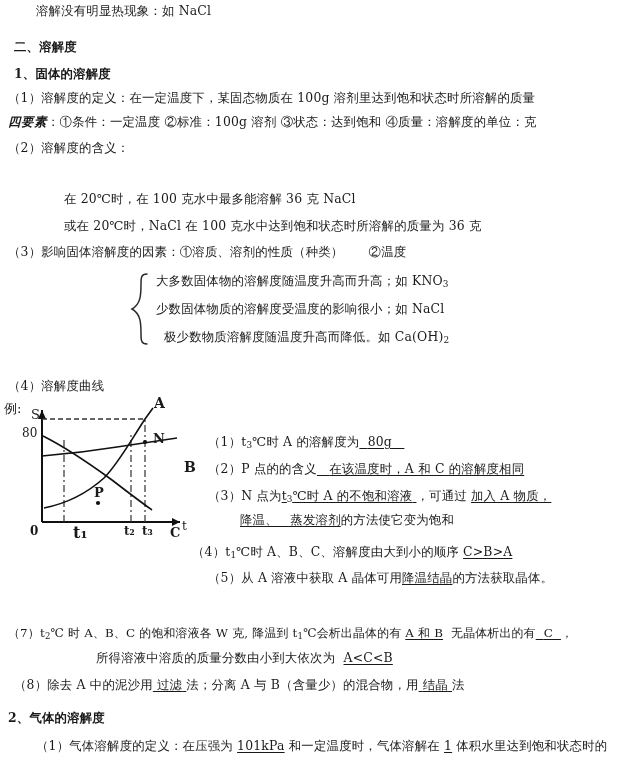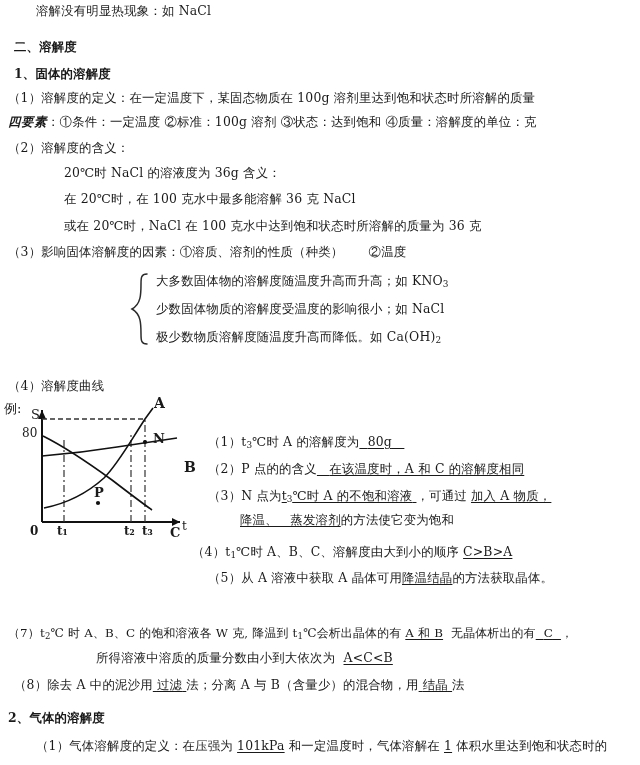--- a/index.html
+++ b/index.html
@@ -68,37 +68,36 @@
 
   <div class="line bold" style="left:14px; top:68px;">1、固体的溶解度</div>
 
   <div class="line" style="left:8px; top:92px;">（1）溶解度的定义：在一定温度下，某固态物质在 100g 溶剂里达到饱和状态时所溶解的质量</div>
 
   <div class="line" style="left:8px; top:116px;">
     <span class="bi">四要素</span><span>：①条件：一定温度 ②标准：100g 溶剂 ③状态：达到饱和 ④质量：溶解度的单位：克</span>
   </div>
 
   <div class="line" style="left:8px; top:142px;">（2）溶解度的含义：</div>
-  <div class="line" style="left:64px; top:167px;">20℃时 NaCl 的溶液度为 36g 含义：</div>
   <div class="line" style="left:64px; top:193px;">在 20℃时，在 100 克水中最多能溶解 36 克 NaCl</div>
   <div class="line" style="left:64px; top:220px;">或在 20℃时，NaCl 在 100 克水中达到饱和状态时所溶解的质量为 36 克</div>
 
   <div class="line" style="left:8px; top:246px;">（3）影响固体溶解度的因素：①溶质、溶剂的性质（种类）　　②温度</div>
 
   <div class="brace-wrap">
     <svg width="24" height="74" viewBox="0 0 24 74" fill="none" xmlns="http://www.w3.org/2000/svg">
       <path d="M19 2 C13 2, 13 6, 13 12 C13 22, 13 32, 4 37 C13 42, 13 52, 13 62 C13 68, 13 72, 19 72" stroke="#2b2b2b" stroke-width="1.5" fill="none" stroke-linecap="round"></path>
     </svg>
   </div>
 
   <div class="line" style="left:156px; top:275px;">
     <span>大多数固体物的溶解度随温度升高而升高；如 KNO</span><span class="sub">3</span>
   </div>
   <div class="line" style="left:156px; top:303px;">少数固体物质的溶解度受温度的影响很小；如 NaCl</div>
-  <div class="line" style="left:156px; top:331px;">
+  <div class="line" style="left:164px; top:331px;">
     <span>极少数物质溶解度随温度升高而降低。如 Ca(OH)</span><span class="sub">2</span>
   </div>
 
   <div class="line" style="left:8px; top:380px;">（4）溶解度曲线</div>
 
   <div class="graph">
     <svg width="190" height="148" viewBox="0 0 190 148" xmlns="http://www.w3.org/2000/svg">
 
       <line x1="30" y1="124" x2="168" y2="124" stroke="#111" stroke-width="2"></line>
       <polygon points="168,124 160,120 160,128" fill="#111"></polygon>
@@ -124,21 +123,21 @@
 
     <span class="g-label" style="left:-8px; top:4px; font-size:13px;">例:</span>
     <span class="g-label" style="left:19px; top:10px; font-size:13px;">S</span>
     <span class="g-label" style="left:10px; top:29px; font-size:12px;">80</span>
     <span class="g-label bold" style="left:142px; top:-2px; font-size:14px;">A</span>
     <span class="g-label bold" style="left:172px; top:62px; font-size:14px;">B</span>
     <span class="g-label bold" style="left:158px; top:128px; font-size:13px;">C</span>
     <span class="g-label bold" style="left:141px; top:34px; font-size:13px;">N</span>
     <span class="g-label bold" style="left:82px; top:88px; font-size:13px;">P</span>
     <span class="g-label bold" style="left:18px; top:127px; font-size:12px;">0</span>
-    <span class="g-label bold" style="left:45px; top:127px; font-size:12px;">t₁</span>
+    <span class="g-label bold" style="left:61px; top:127px; font-size:16px;">t₁</span>
     <span class="g-label bold" style="left:112px; top:127px; font-size:12px;">t₂</span>
     <span class="g-label bold" style="left:130px; top:127px; font-size:12px;">t₃</span>
     <span class="g-label" style="left:170px; top:122px; font-size:12px;">t</span>
   </div>
 
   <div class="line" style="left:208px; top:436px;">
     <span>（1）t</span><span class="sub">3</span><span>℃时 A 的溶解度为</span><span class="u">&nbsp;&nbsp;<span>80g</span>&nbsp;&nbsp;&nbsp;</span>
   </div>
 
   <div class="line" style="left:208px; top:463px;text-align:center;">

